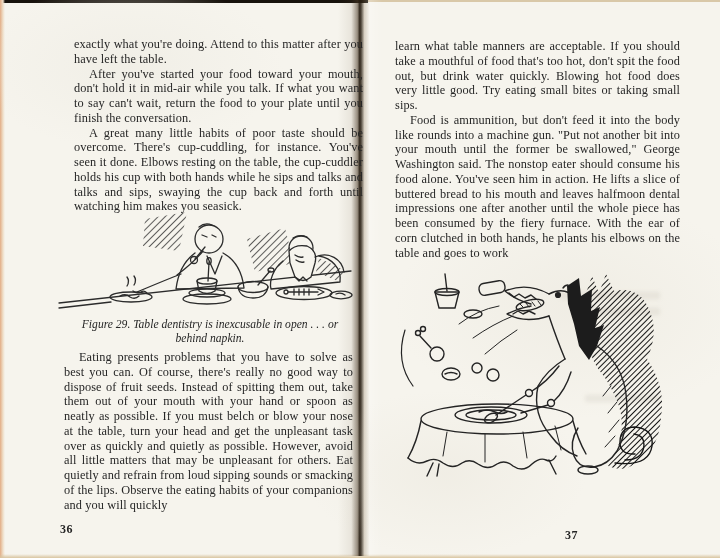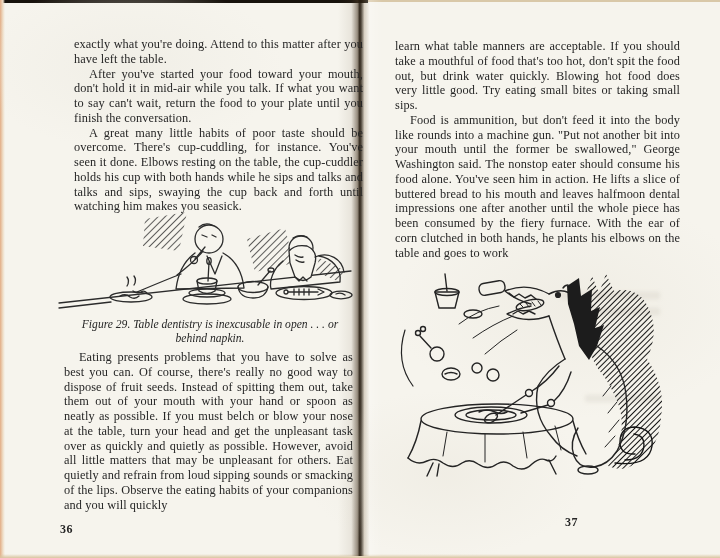--- a/index.html
+++ b/index.html
@@ -208,15 +208,15 @@
         <path d="M184,155 Q189,174 197,188"></path>
         <path d="M19,192 q9,8 19,3 q8,-4 16,2 q10,7 19,0 q8,-5 16,1 q10,7 19,0 q8,-5 16,2 q10,7 19,-2 q8,-7 14,-4 q6,3 10,-4"></path>
         <path d="M58,166 L54,190 M96,168 L96,196 M134,166 L138,192 M166,160 L172,184" stroke-width="1"></path>
         <path d="M44,197 L38,210 M50,198 L48,210 M160,194 L167,208"></path>
       </svg>
     </div>
 
     <div class="caption" style="left:392px;top:483px;width:278px;">
     </div>
 
-    <div class="pagenum" style="left:565px;top:515px;">37</div>
+    <div class="pagenum" style="left:565px;top:528px;">37</div>
   </div>
 </div>
 
 </body></html>

